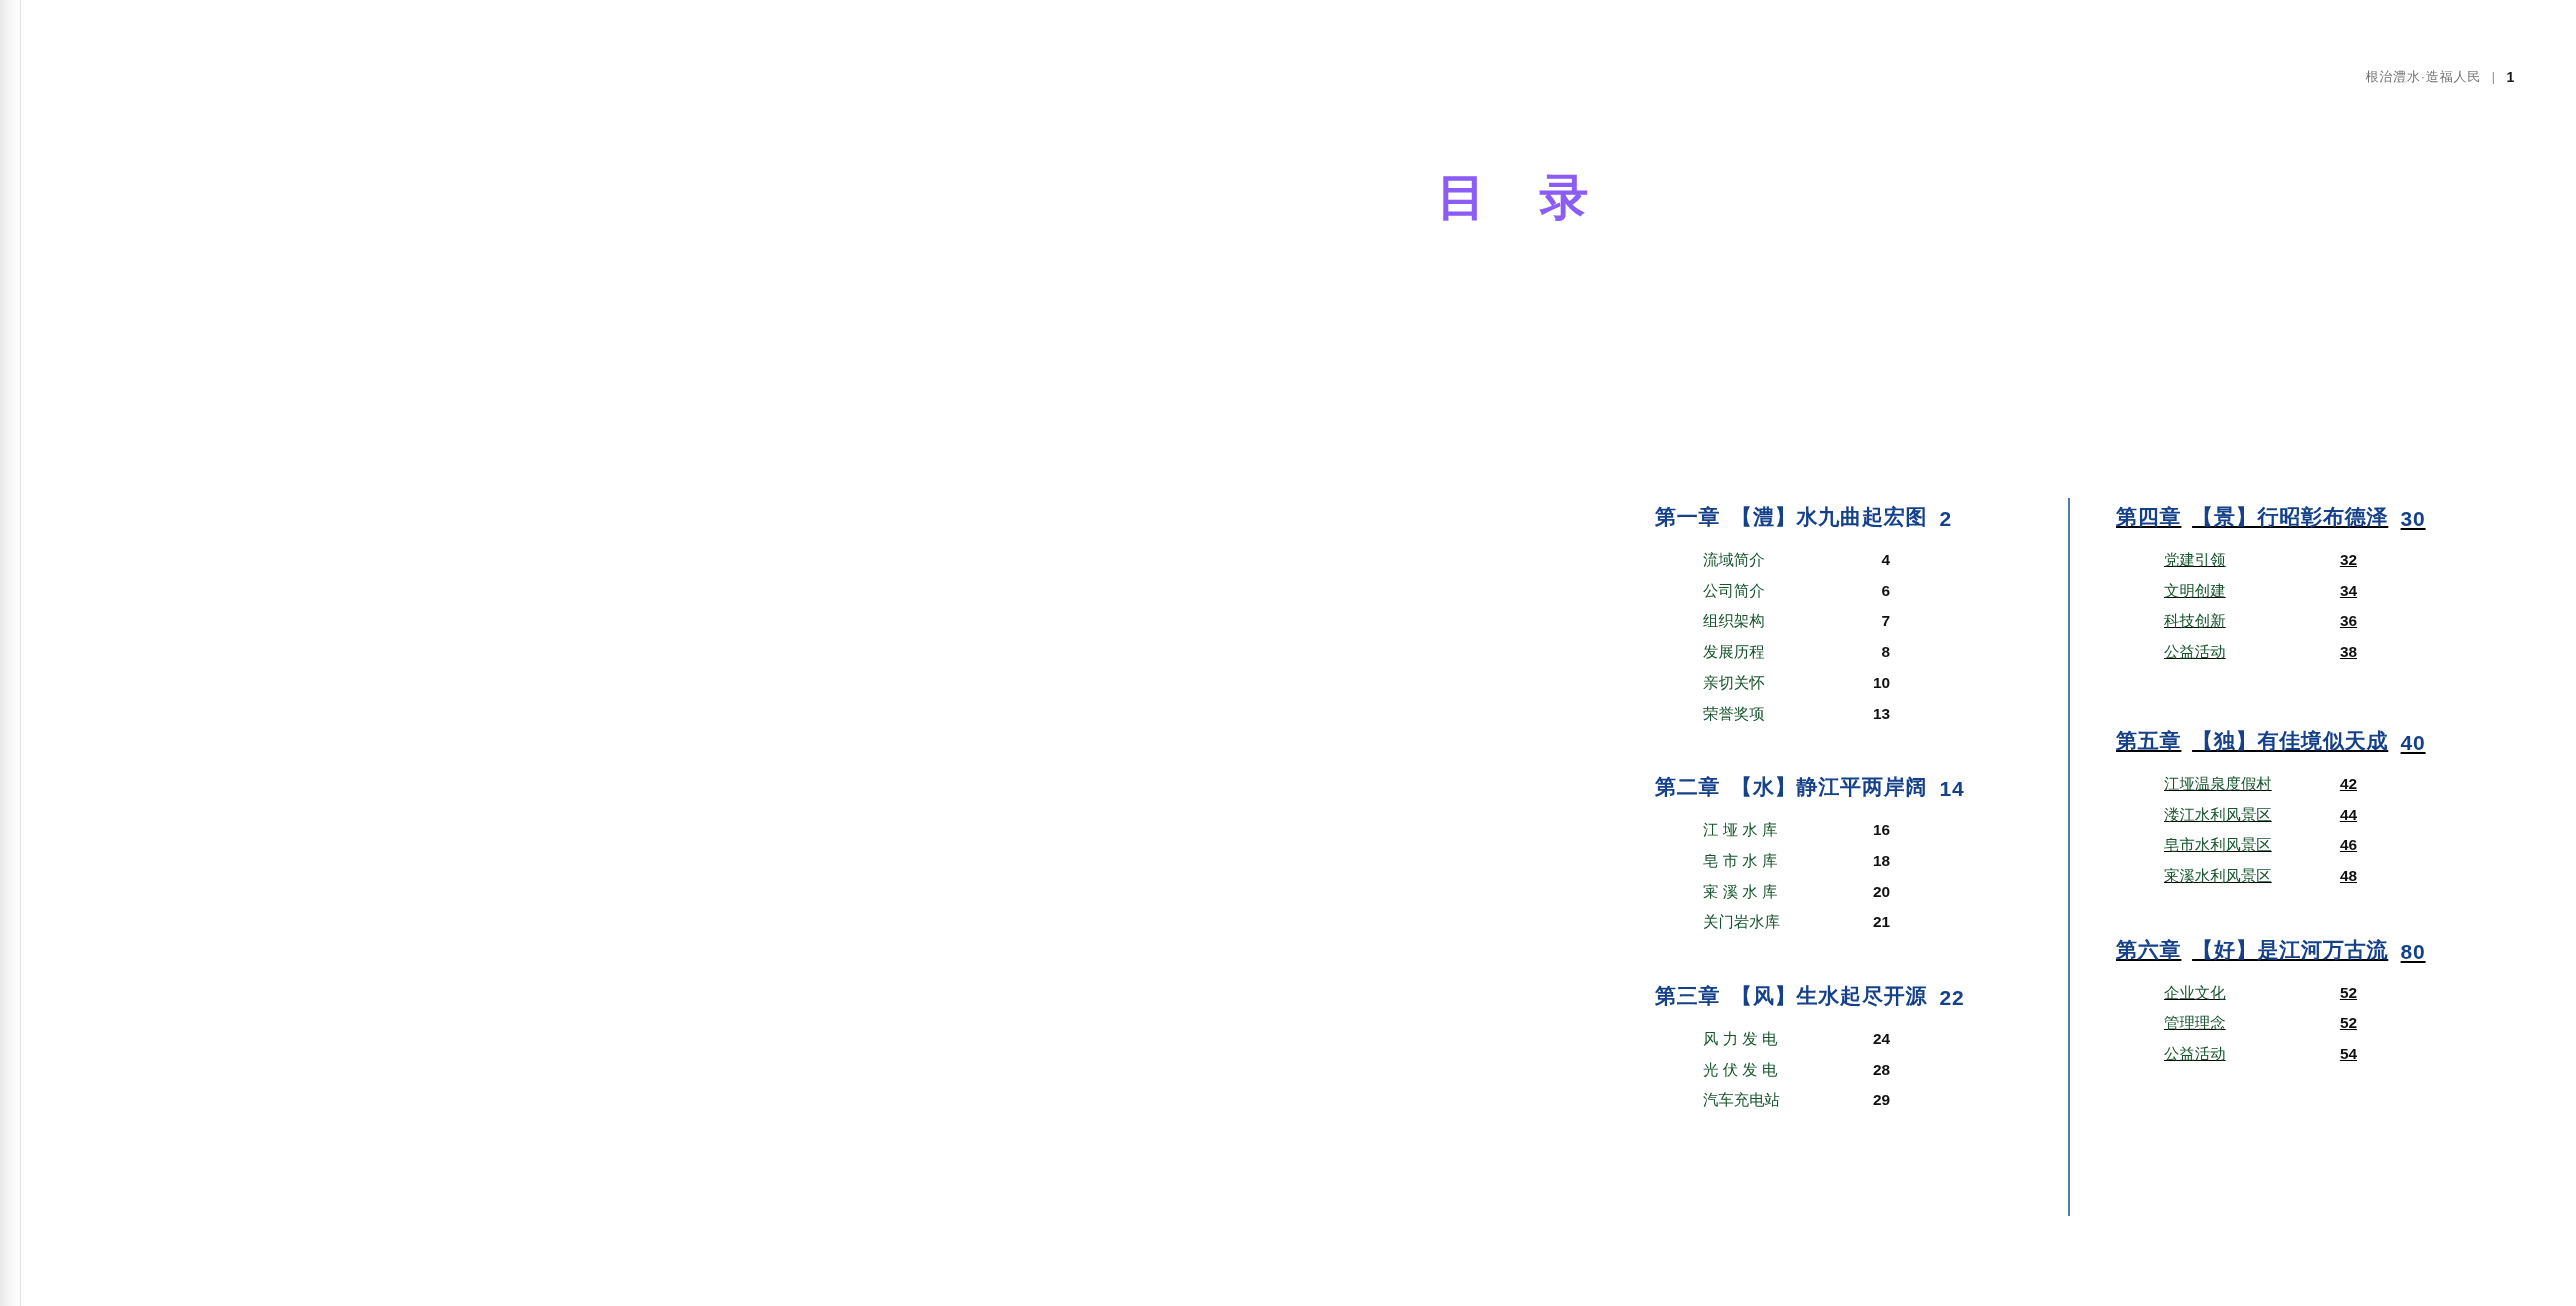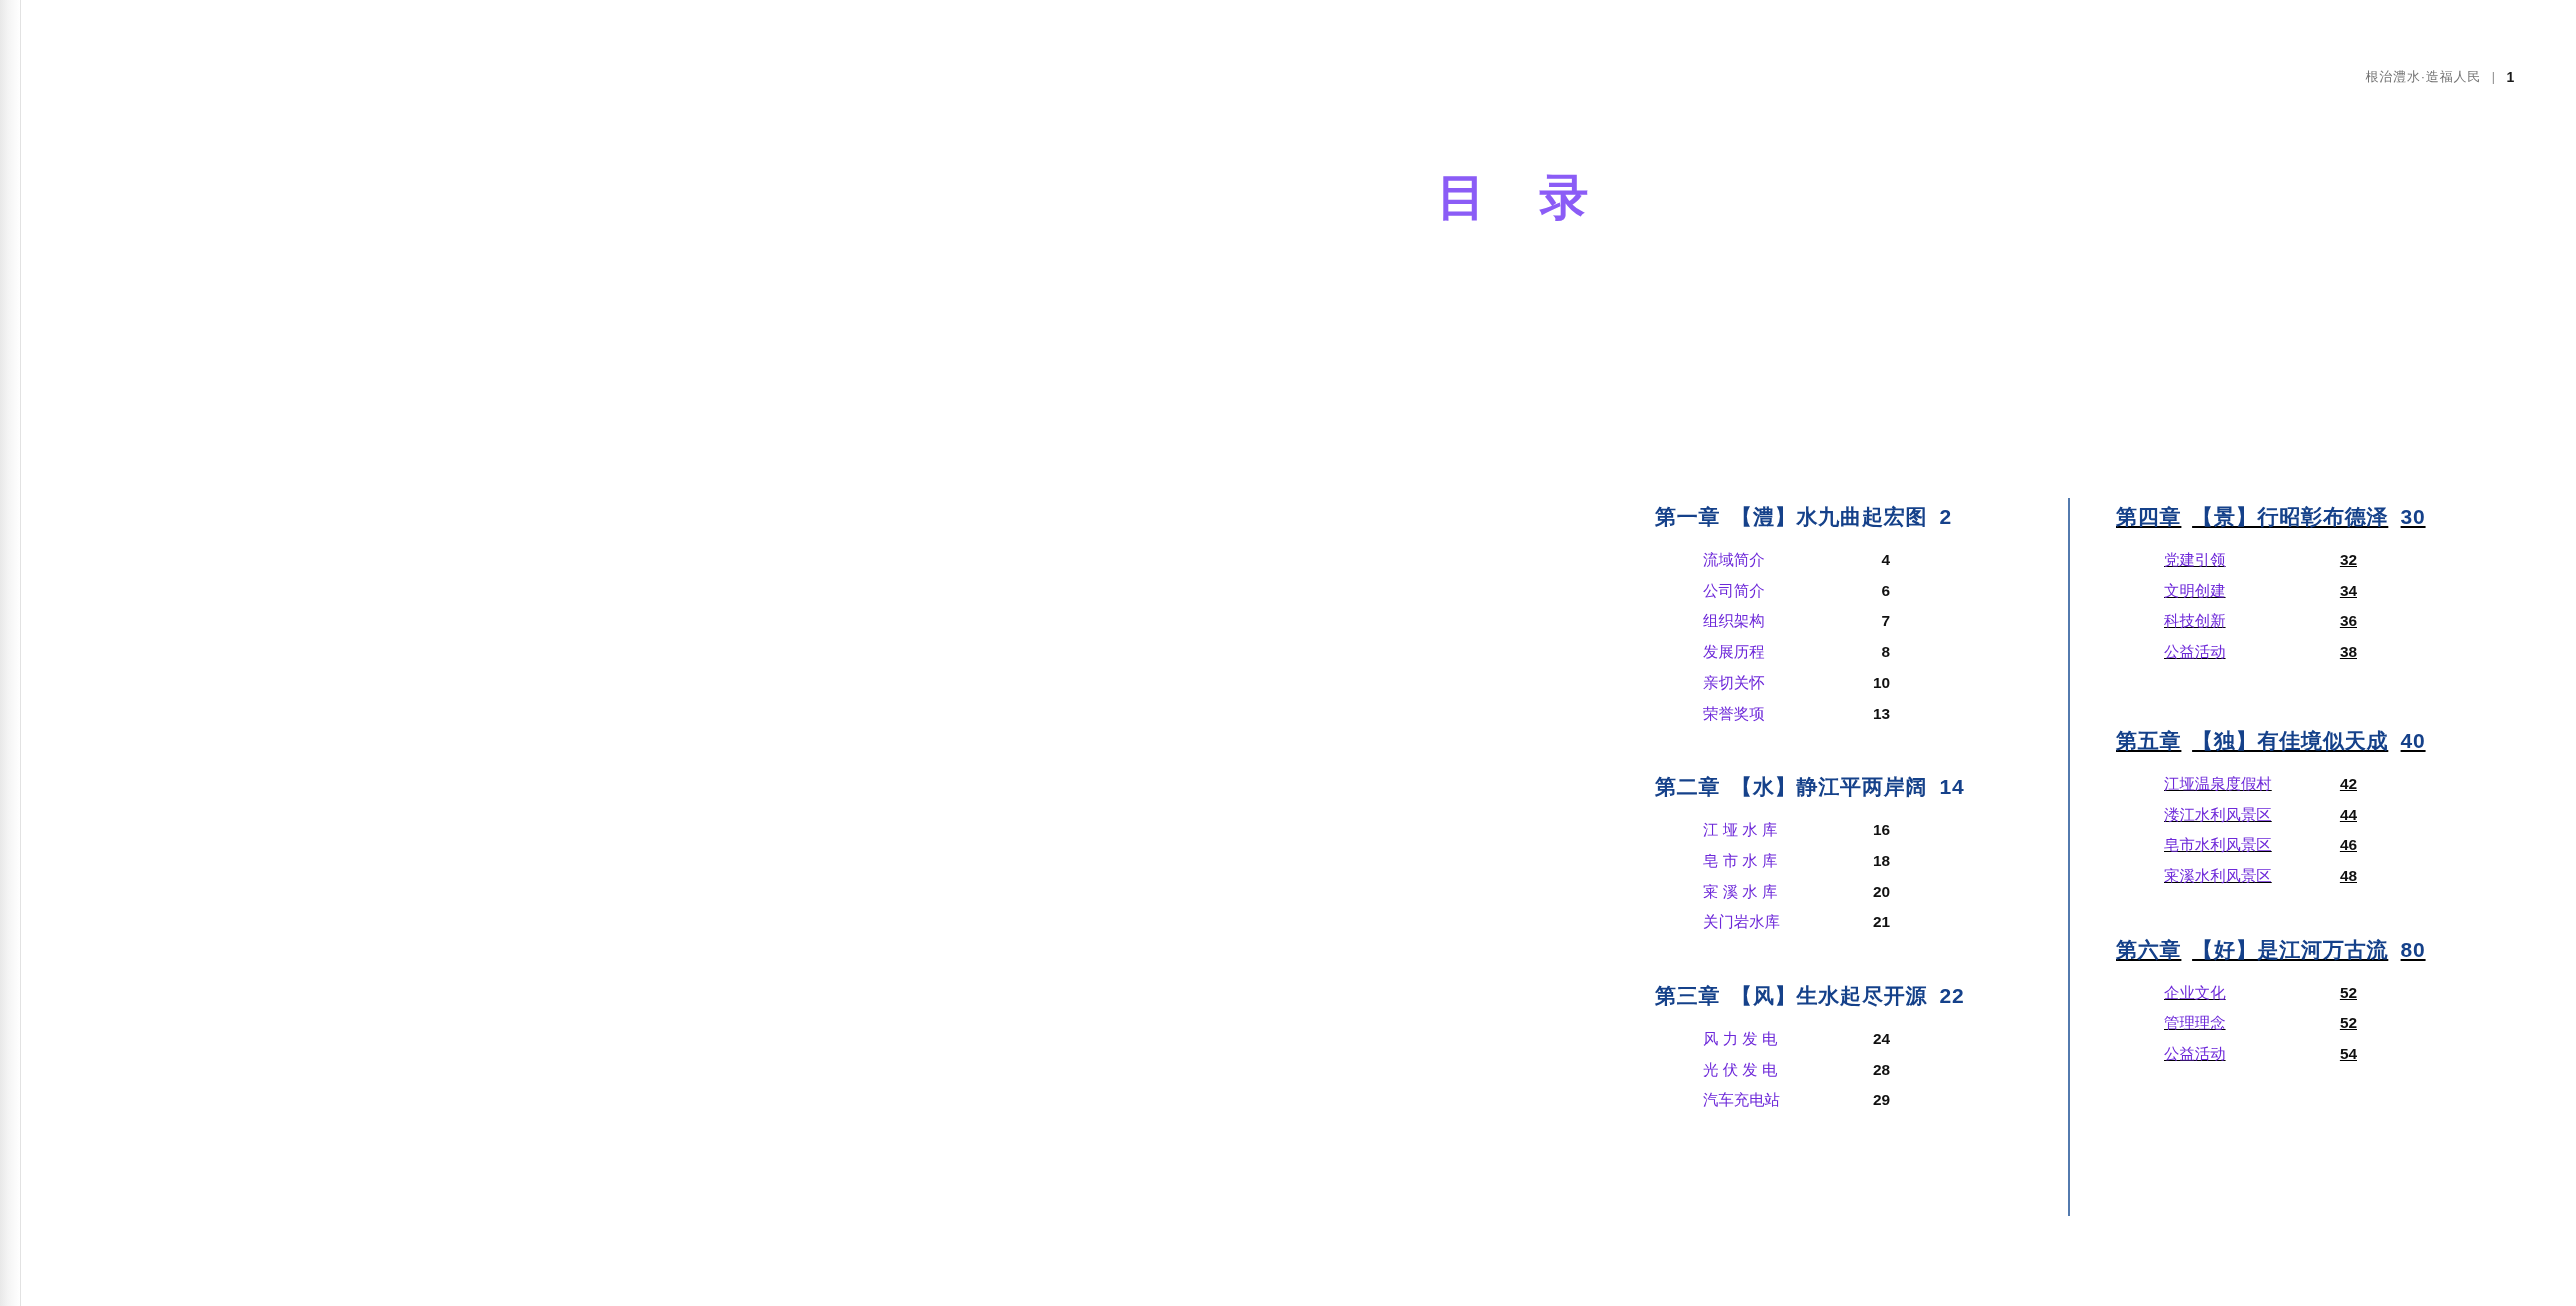--- a/index.html
+++ b/index.html
@@ -107,21 +107,21 @@
   }
 
   
   .chapter {
     margin-bottom: 41px;
   }
   .chapter:last-child { margin-bottom: 0; }
 
   .chapter-head {
     display: flex;
-    align-items: center;
+    align-items: flex-end;
     color: #15418a;
     font-weight: 700;
     font-size: 21px;
     letter-spacing: 0.8px;
     white-space: nowrap;
     margin-bottom: 20px;
   }
   .chapter-head .ch-num {
     margin-right: 10.7px;
   }
@@ -142,21 +142,21 @@
     align-items: baseline;
     font-size: 15.4px;
     color: #1d1d1d;
     margin-bottom: 13px;
     line-height: 1.15;
   }
   .entry:last-child { margin-bottom: 0; }
   .entry .e-label {
     width: 144px;
     white-space: nowrap;
-    color: #6d28d9;
+    color: #14532d;
   }
   .entry .e-page {
     width: 43px;
     text-align: right;
     font-weight: 600;
     color: #111111;
   }
 
   
   .toc-col.right .entry .e-label { width: 150px; }

